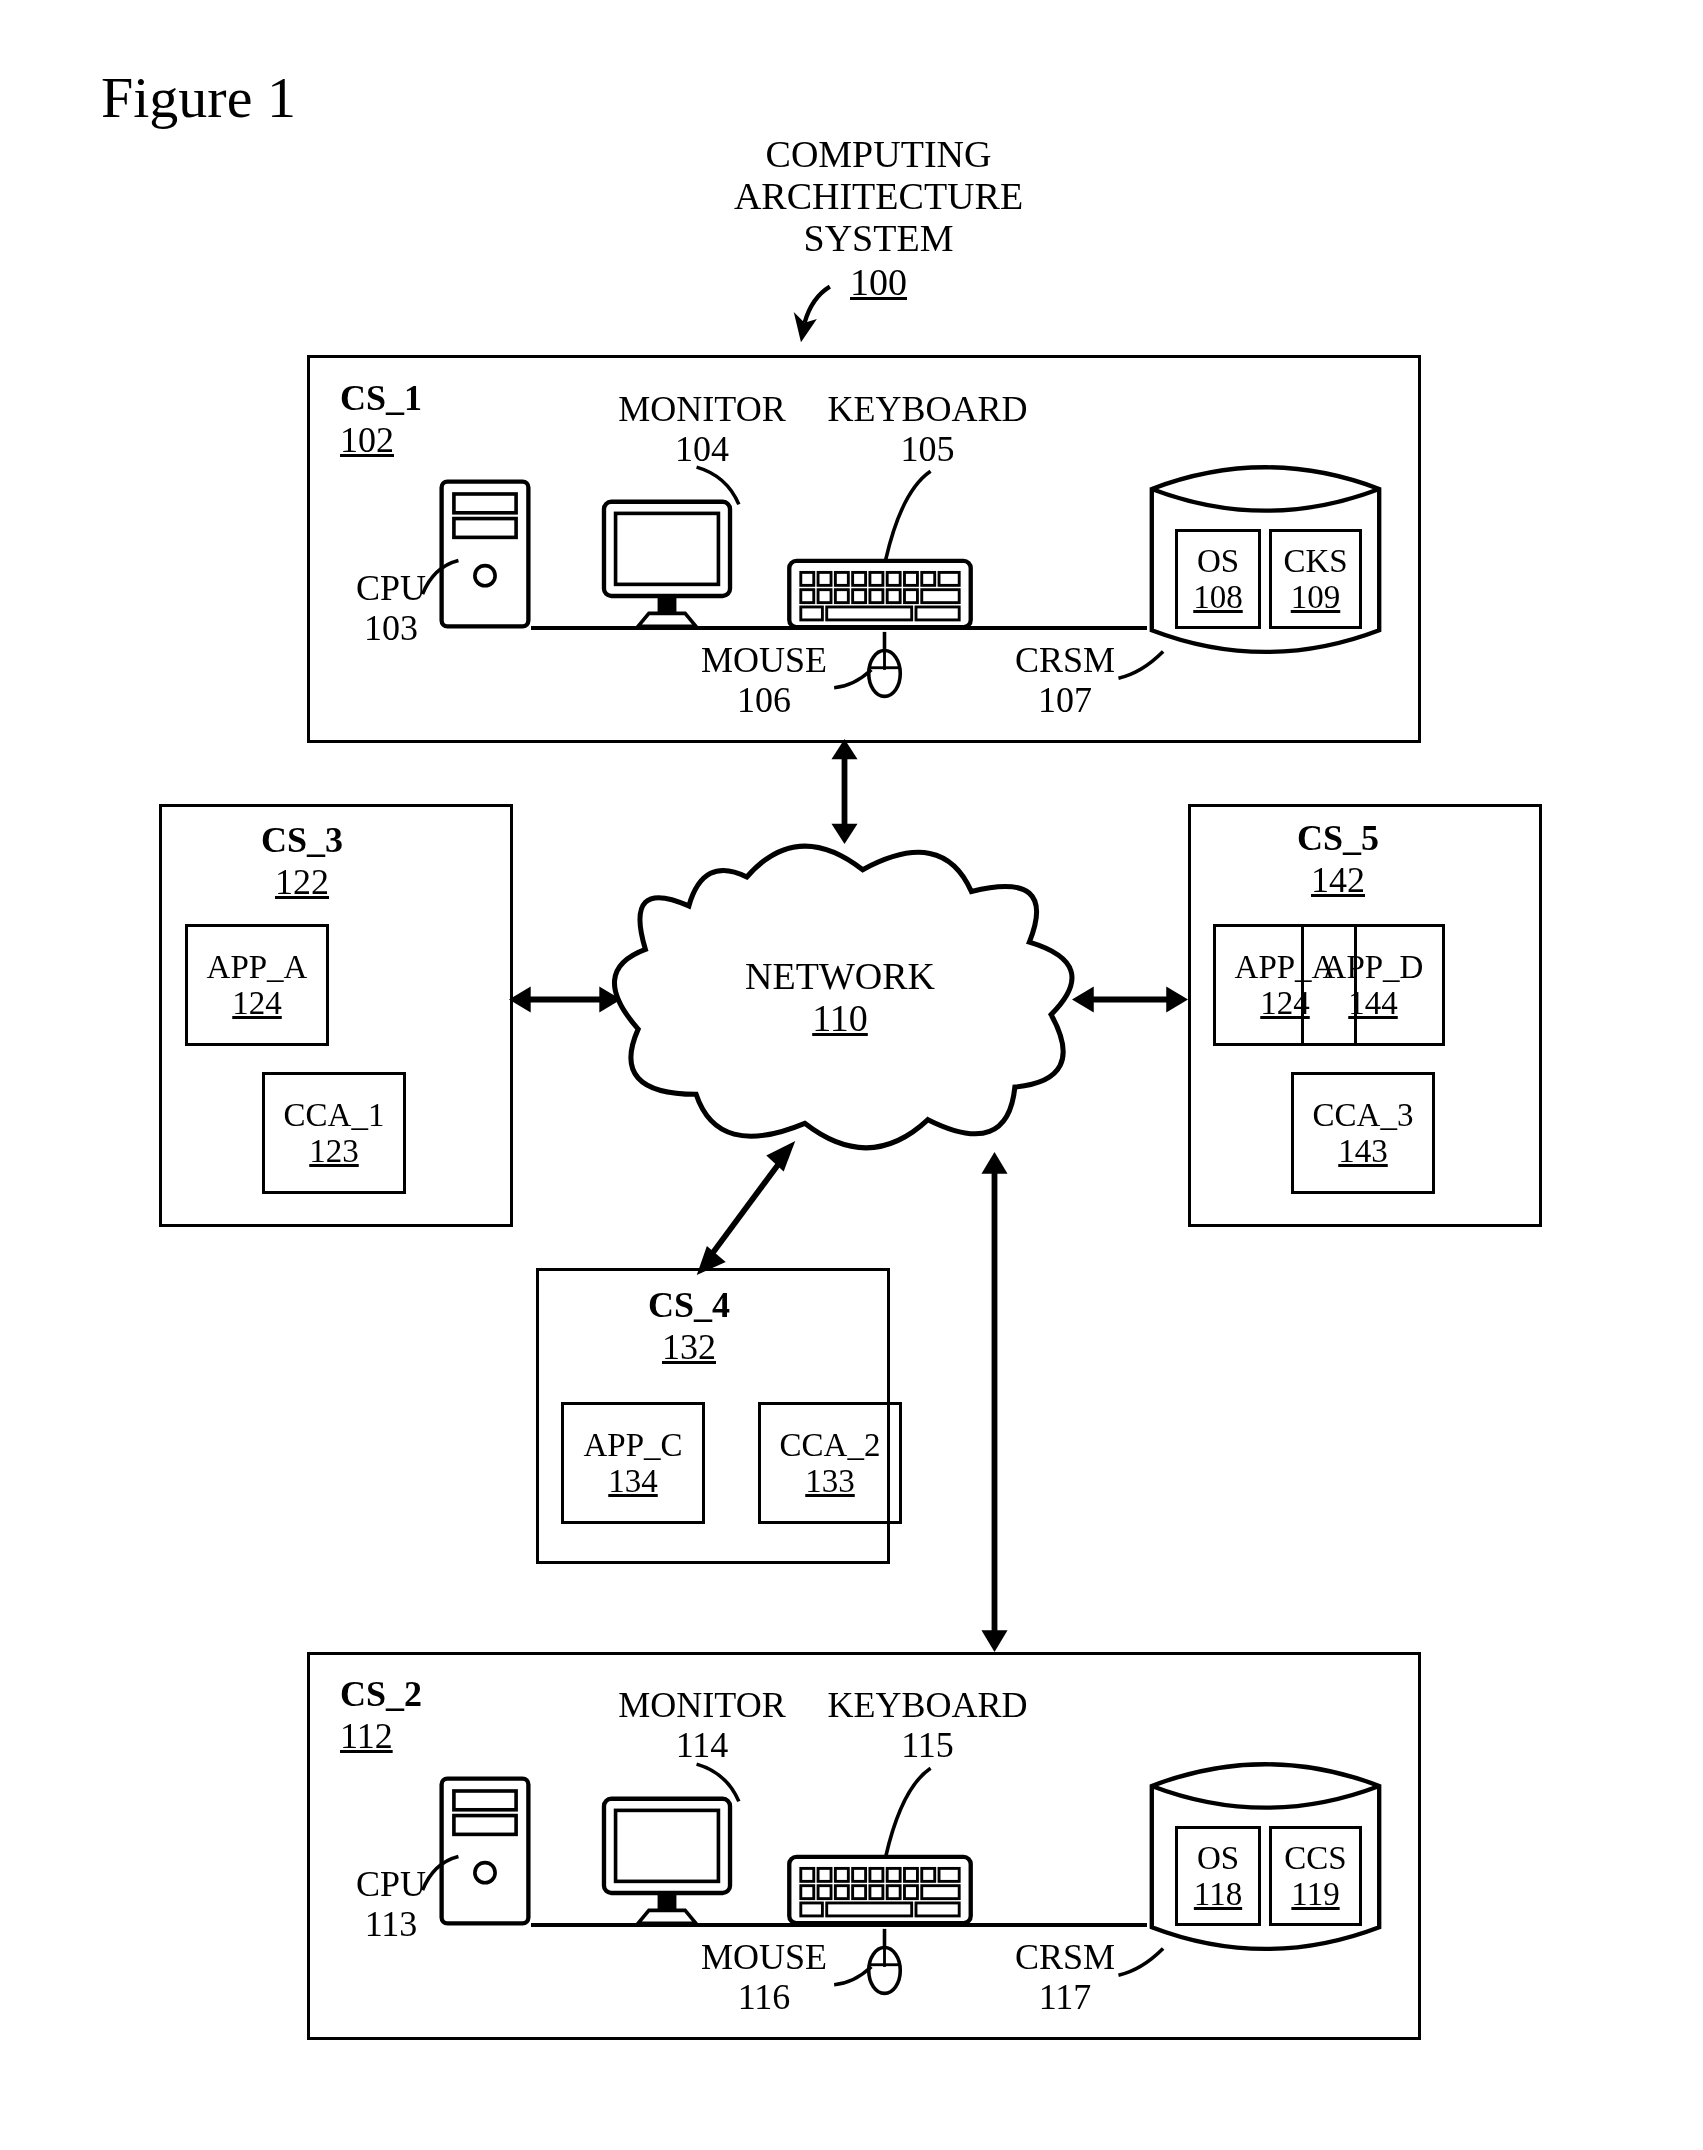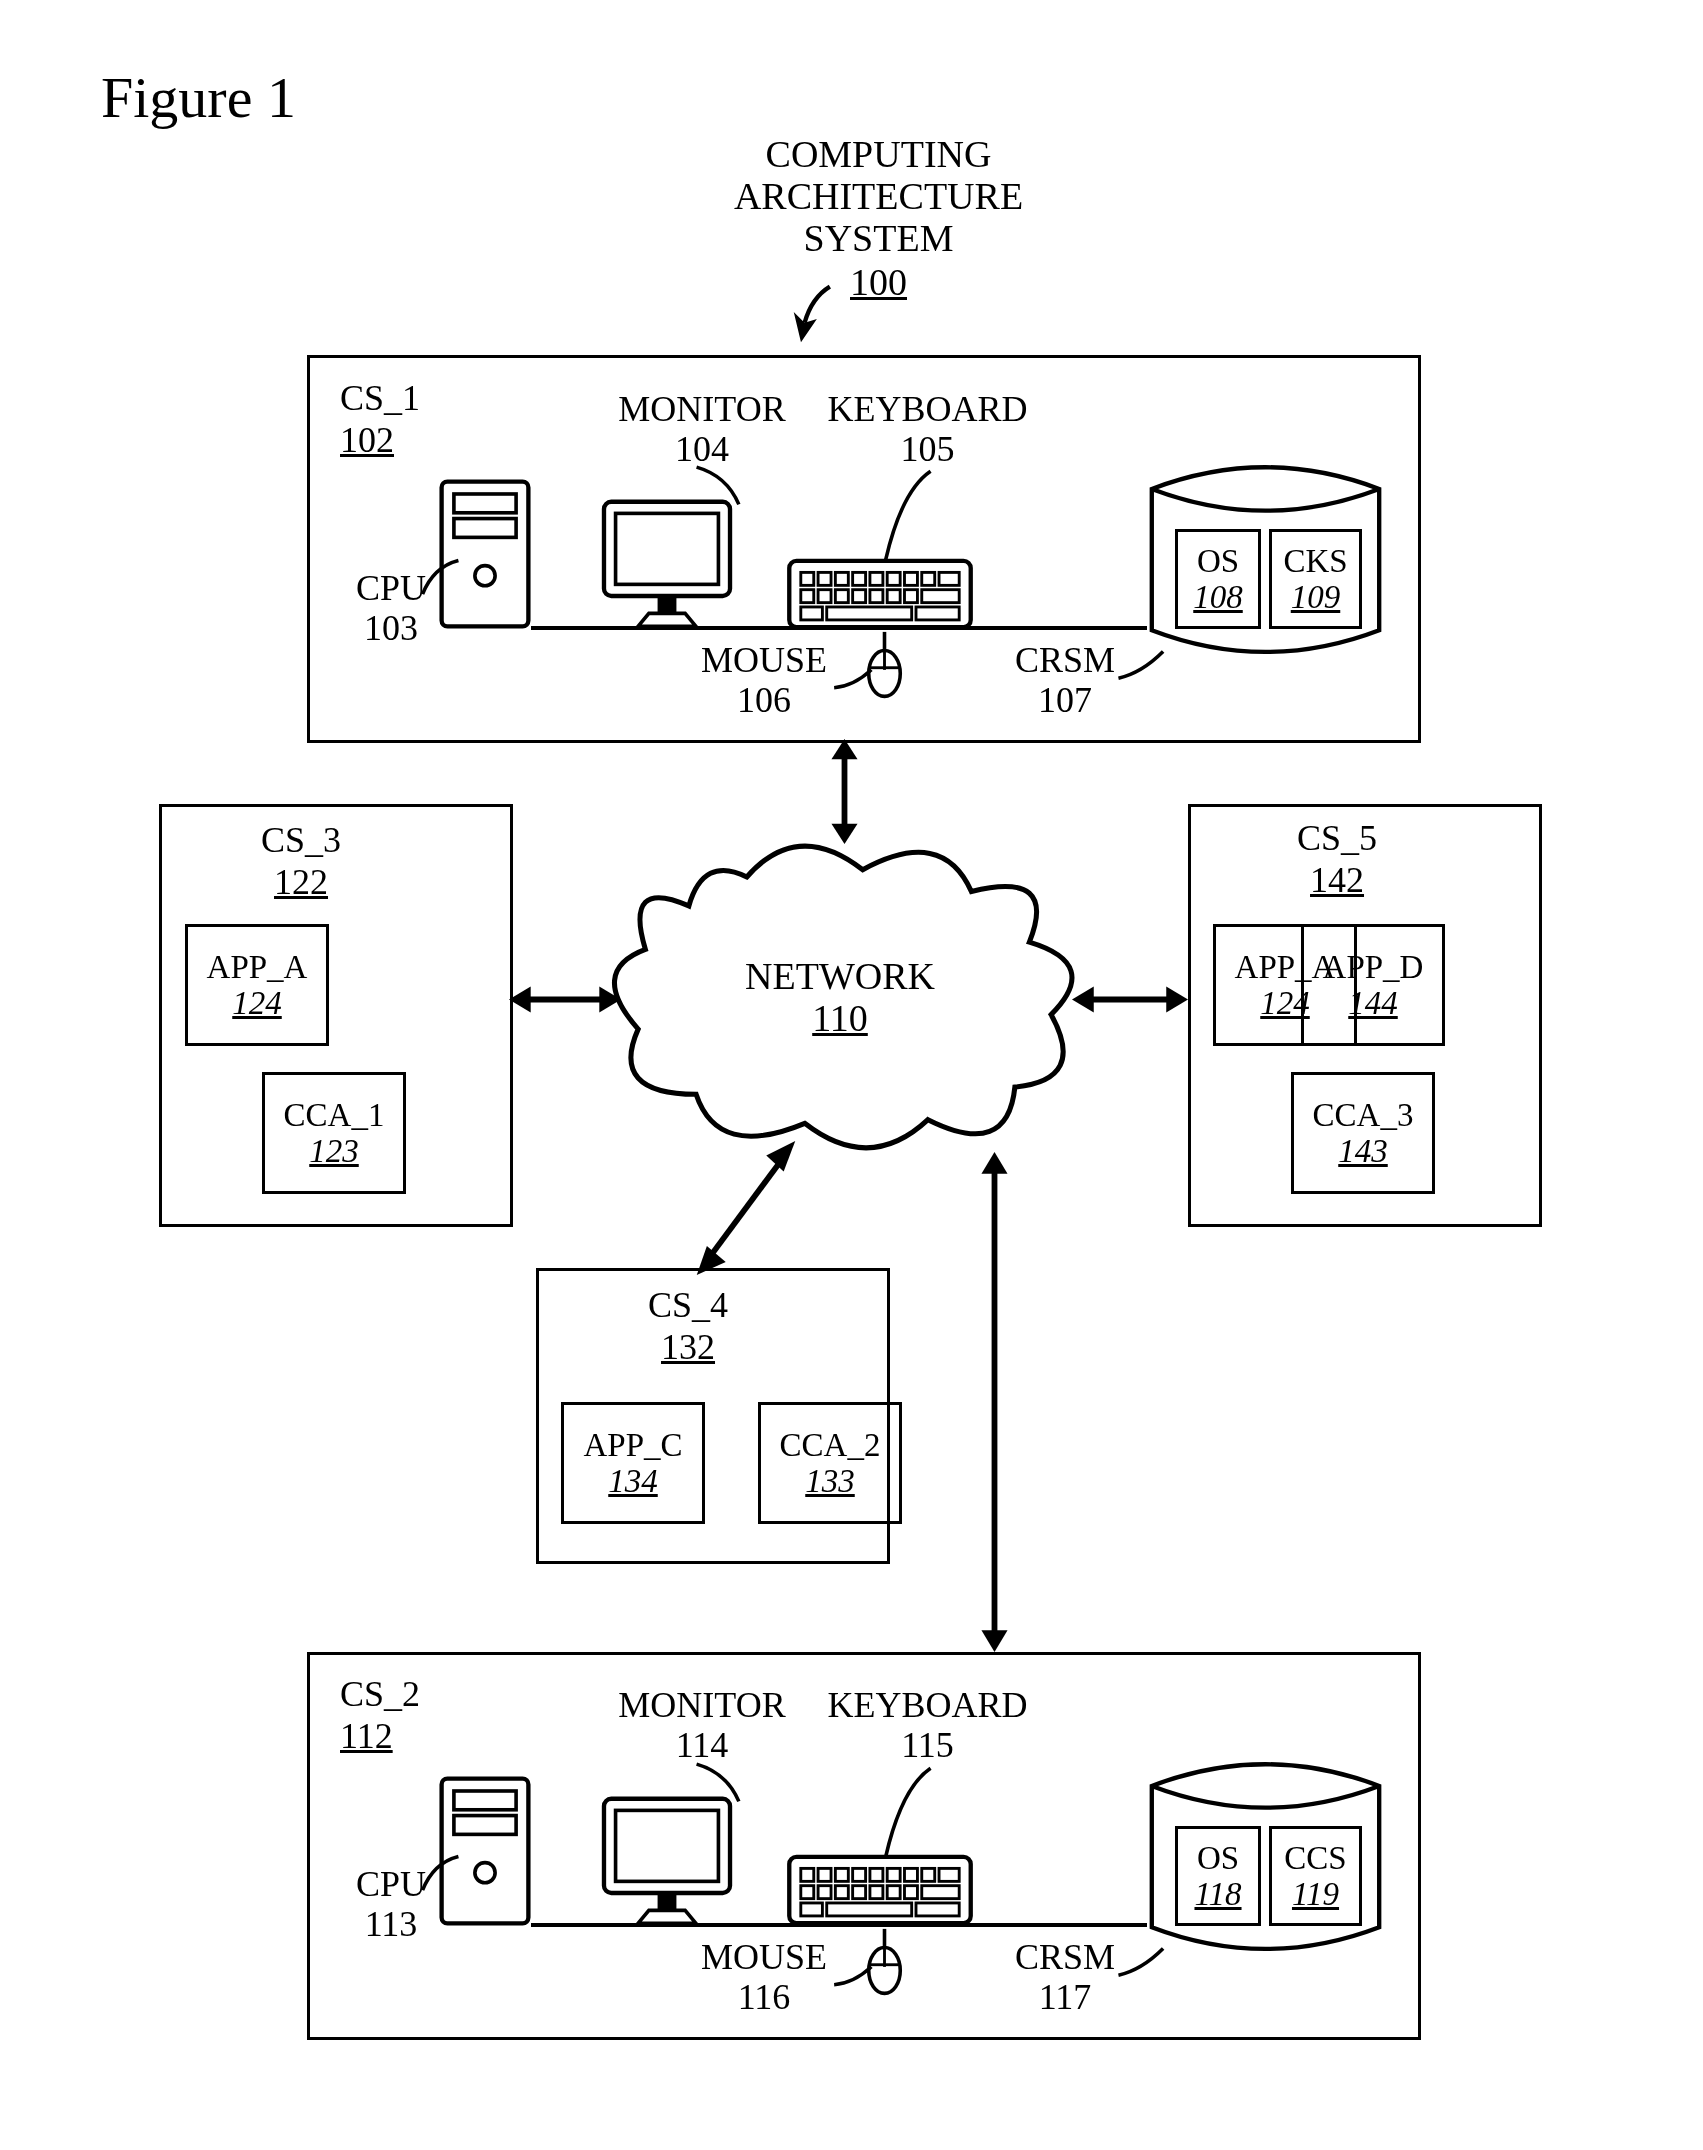--- a/index.html
+++ b/index.html
@@ -6,25 +6,25 @@
   body{font-family:"Times New Roman",serif;}
   #stage{position:relative;width:1703px;height:2151px;}
   .figlabel{position:absolute;font-size:58px;}
   .titleblock{position:absolute;text-align:center;font-size:38px;line-height:1.1;}
   .titleblock .ref{position:relative;top:2.9px;}
   .titleblock .refnum{text-decoration:underline;}
   .titlearrow{position:absolute;width:62px;height:65px;}
 
   .box{position:absolute;border:3.6px solid #000;background:#fff;}
   .blocklabel{position:absolute;font-size:36px;text-align:center;white-space:nowrap;}
-  .blocklabel .name{display:block;}
+  .blocklabel .name{display:block;font-weight:bold;}
   .blocklabel .ref{display:block;text-decoration:underline;}
   .plainlbl{position:absolute;font-size:36px;text-align:center;white-space:nowrap;line-height:1.1;}
   .sub{position:absolute;border:3.6px solid #000;text-align:center;font-size:33px;line-height:1.1;display:flex;flex-direction:column;justify-content:center;align-items:center;}
-  .sub .ref{text-decoration:underline;font-style:italic;}
+  .sub .ref{text-decoration:underline;}
   .cyl{position:absolute;}
   .cyl svg{position:absolute;inset:0;}
   .cylchildren{position:absolute;inset:0;}
 
   .connector{position:absolute;background:#000;}
   .leader{position:absolute;}
 </style>
 </head>
 <body>
 

